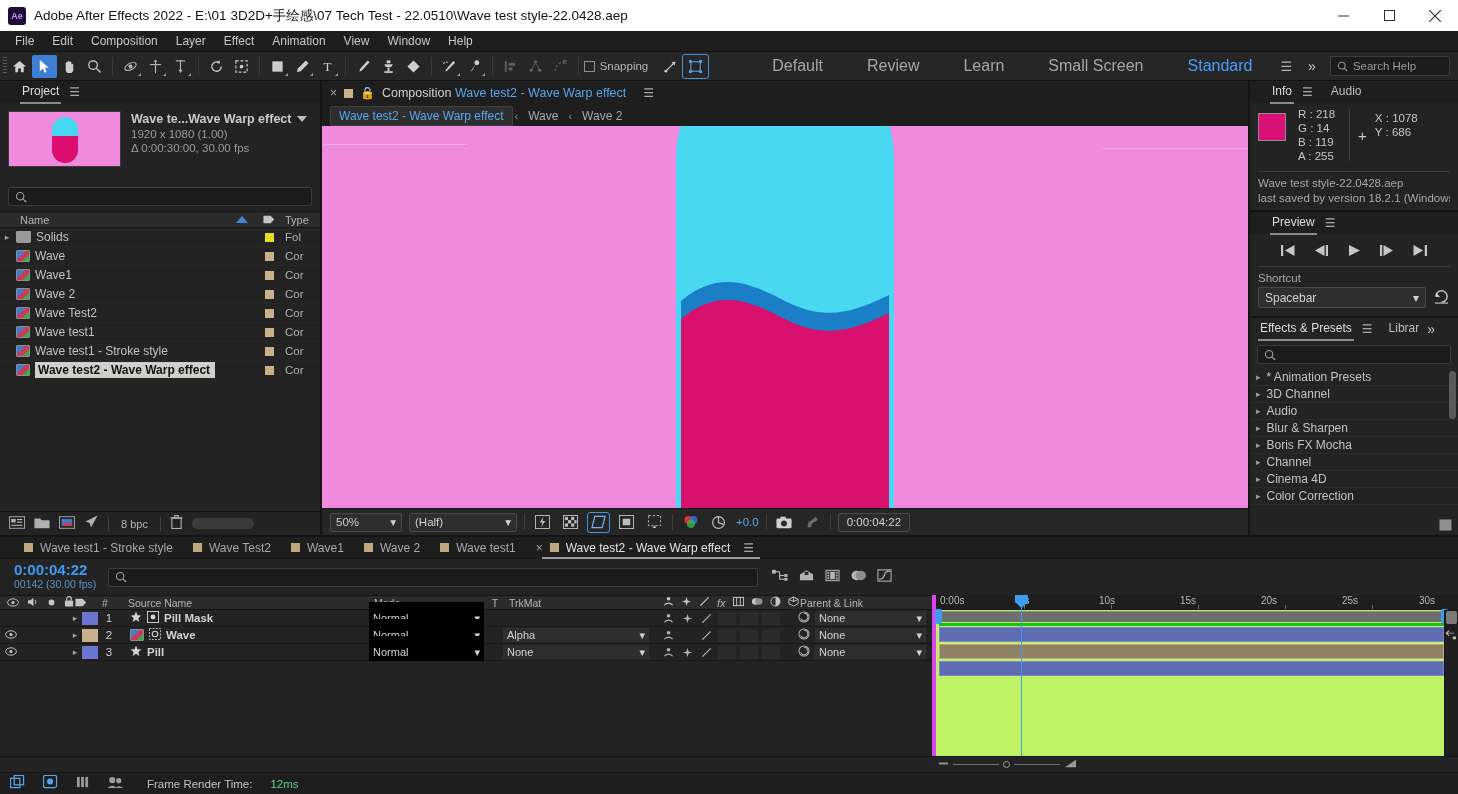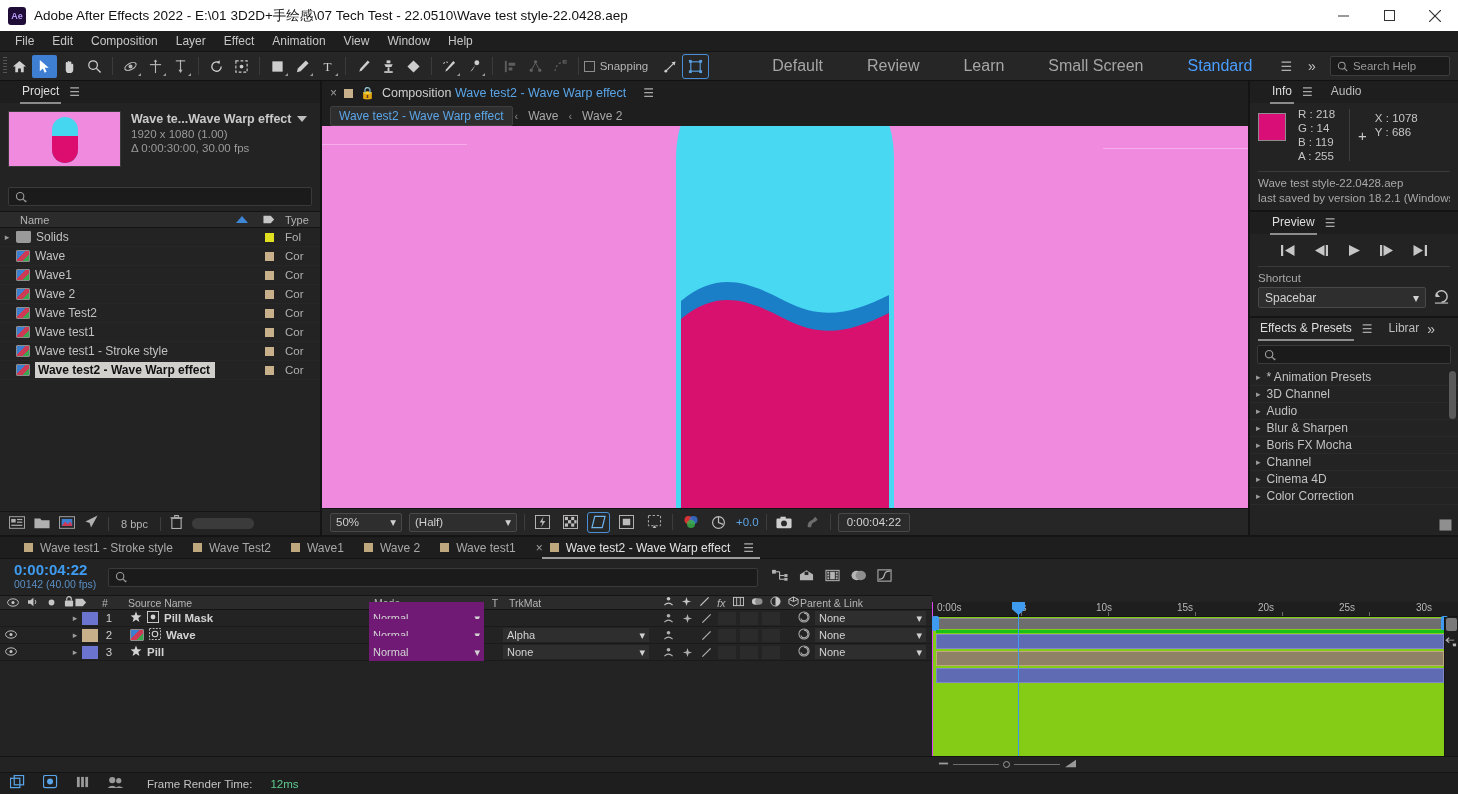--- a/index.html
+++ b/index.html
@@ -342,21 +342,21 @@
   .lr-eyes { width: 68px; display: flex; align-items: center; padding-left: 3px; }
   .eye-cell { width: 17px; text-align: center; color: #c6c6c6; }
   .sw-cell { width: 17px; height: 13px; }
   .sw-box { width: 15px; height: 13px; background: #303030; margin: 0 auto; }
   .lr-disc { width: 14px; text-align: center; font-size: 9px; color: #9d9d9d; }
   .lr-color { width: 16px; height: 13px; }
   .lr-num { width: 22px; text-align: center; color: #cfcfcf; }
   .lr-src { flex: 1; display: flex; align-items: center; gap: 5px; padding-left: 10px; font-weight: bold; }
   .lr-mode { width: 118px; }
   .mode-sel {
-    height: 32px; background: #701a75; margin-right: 3px; display: flex;
+    height: 32px; background: #000000; margin-right: 3px; display: flex;
     align-items: center; justify-content: space-between; padding: 0 4px;
     font-size: 11px; color: #d2d2d2; font-weight: normal;
   }
   .lr-t { width: 16px; }
   .t-box { width: 12px; height: 13px; background: #2b2b2b; margin: 0 auto; }
   .lr-trk { width: 152px; }
   .trk-sel {
     height: 14px; background: #2e2e2e; margin-right: 6px; display: flex;
     align-items: center; justify-content: space-between; padding: 0 4px;
     font-size: 11px; color: #d2d2d2;
@@ -365,21 +365,21 @@
   .sbtn { width: 15px; height: 13px; display: flex; align-items: center; justify-content: center; color: #b0b0b0; }
   .sblank { width: 18px; height: 13px; background: #2b2b2b; }
   .lr-par { width: 140px; display: flex; align-items: center; gap: 5px; padding-left: 6px; }
   .par-sel {
     flex: 1; height: 14px; background: #2e2e2e; margin-right: 6px; display: flex;
     align-items: center; justify-content: space-between; padding: 0 4px;
     font-size: 11px; color: #d2d2d2;
   }
   .lay-fill { flex: 1; background: #232323; }
 
-  .tl-right { flex: 1; position: relative; background: #84cc16; border-left: 1px solid #d946ef; margin-top: 7px; }
+  .tl-right { flex: 1; position: relative; background: #bef264; border-left: 4px solid #d946ef; }
   .ruler {
     height: 15px; background: #1e1e1e; position: relative;
     border-bottom: 1px solid #141414;
   }
   .tick { position: absolute; top: 0; font-size: 10px; color: #b8b8b8; }
   .tickline { position: absolute; bottom: 0; width: 1px; height: 4px; background: #6a6a6a; }
   .workbar {
     position: absolute; left: 3px; right: 14px; top: 16px; height: 11px;
     background: #6e6e6e; border-top: 1px solid #8d8d8d;
   }
@@ -1096,21 +1096,21 @@
         <span class="close-x">×</span>
         <span class="tl-sw"></span>
         <span>Wave test2 - Wave Warp effect</span>
         <span class="hamb" style="margin-left:6px">☰</span>
       </div>
     </div>
 
     <div class="tl-topbar">
       <div class="tl-tc">
         <div class="tl-tc-main">0:00:04:22</div>
-        <div class="tl-tc-sub">00142 (40.00 fps)</div>
+        <div class="tl-tc-sub">00142 (30.00 fps)</div>
       </div>
       <div class="tl-search">
         <svg width="12" height="12" viewBox="0 0 14 14">
             <circle cx="6" cy="6" r="4.3" fill="none" stroke="#9a9a9a" stroke-width="1.3"></circle>
             <line x1="9.2" y1="9.2" x2="12.5" y2="12.5" stroke="#9a9a9a" stroke-width="1.4"></line>
             <path d="M11 11.5 L14 11.5 L12.5 13.3 Z" fill="#9a9a9a"></path>
           </svg>
         <span></span>
       </div>
       <div class="tl-tools">

